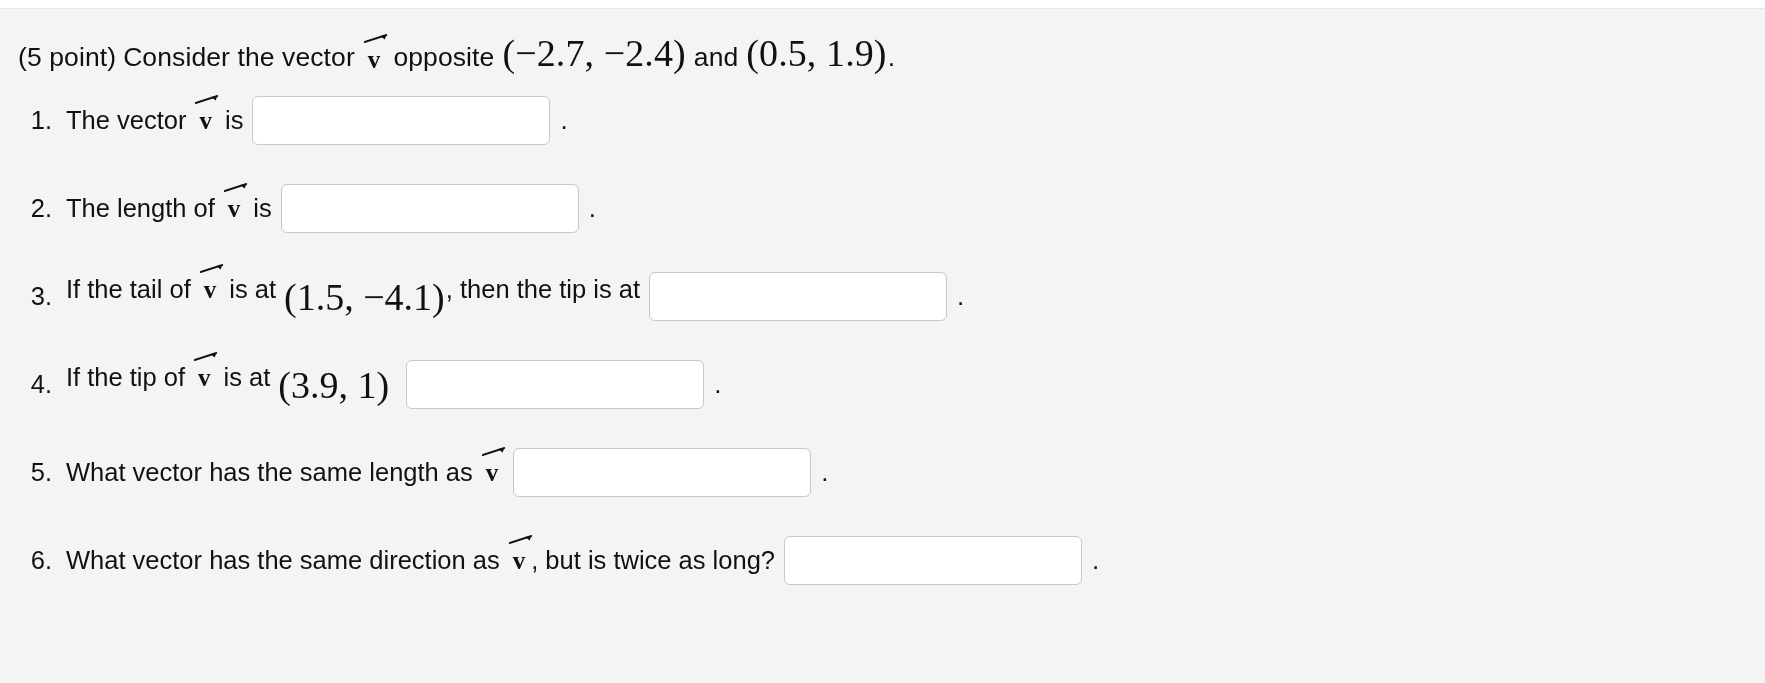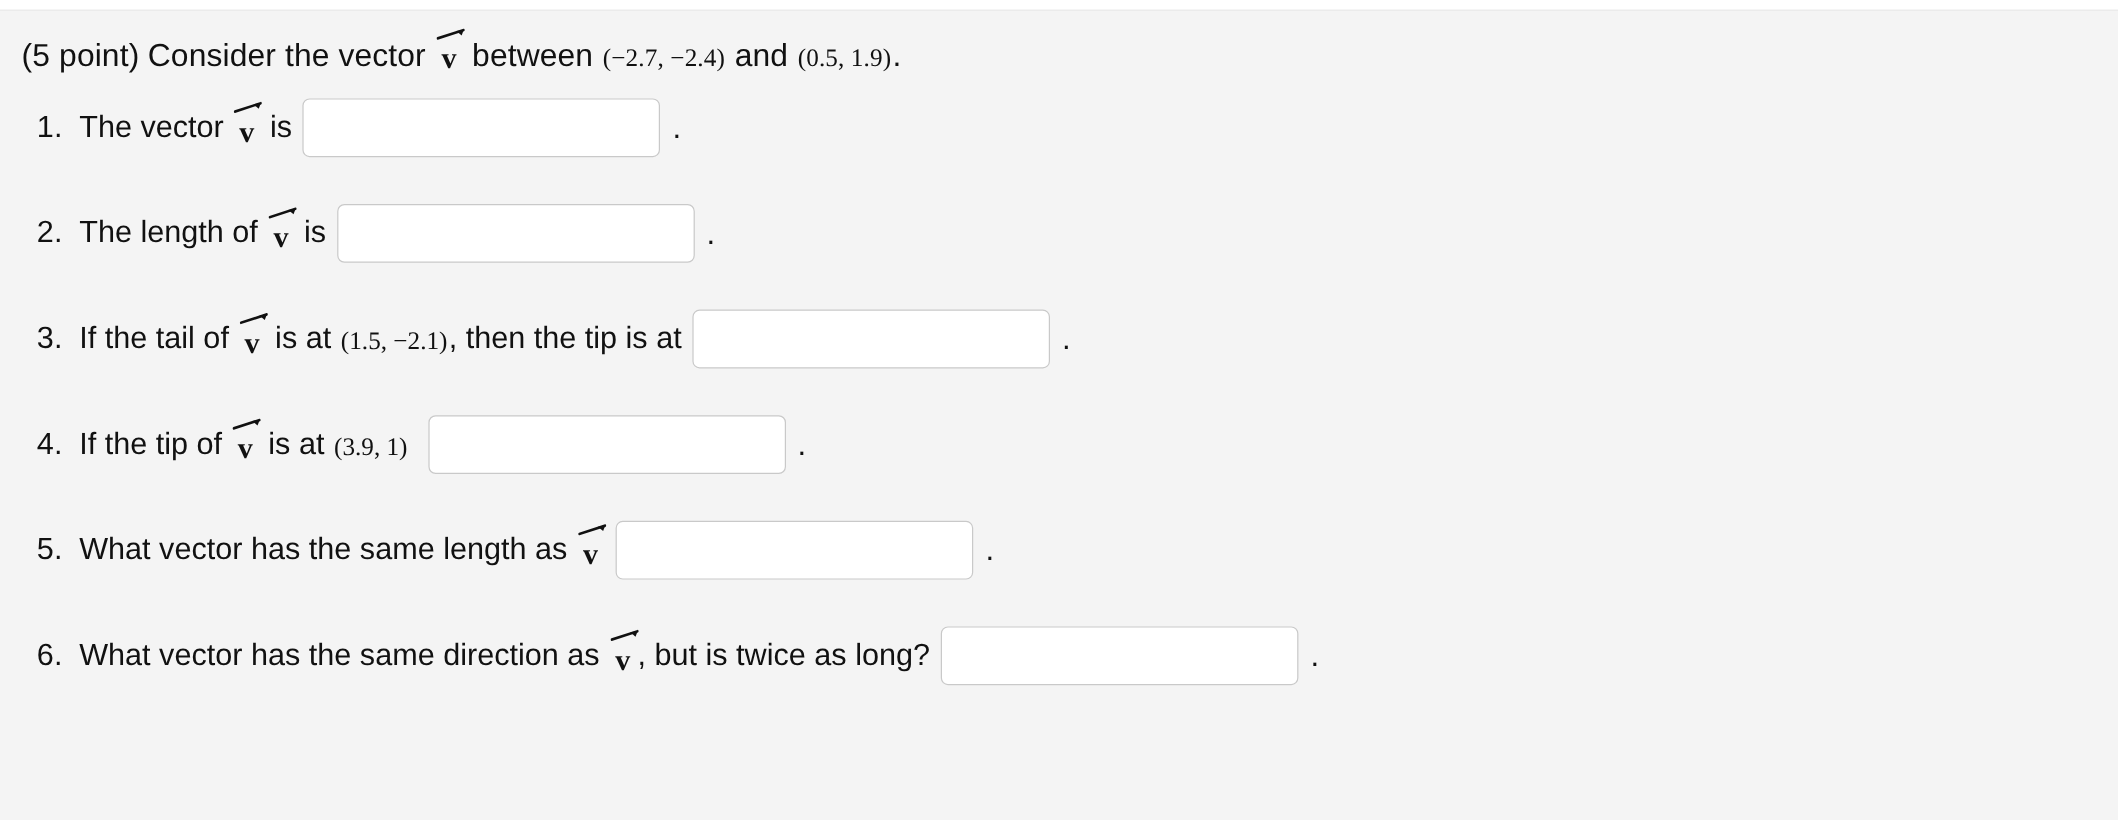--- a/index.html
+++ b/index.html
@@ -54,27 +54,27 @@
     width: 48px;
     min-width: 48px;
     text-align: right;
     padding-right: 14px;
     box-sizing: border-box;
     font-size: 25.5px;
   }
 
   .qtext {
     display: inline-flex;
-    align-items: flex-end;
+    align-items: flex-start;
   }
 
   
   .math {
     font-family: "Liberation Serif", serif;
-    font-size: 21px;
+    font-size: 38px;
     padding: 0 1px;
   }
 
   
   .vec {
     position: relative;
     display: inline-block;
     font-family: "Liberation Serif", serif;
     font-weight: bold;
     font-size: 25px;
@@ -125,21 +125,21 @@
 <div class="top-strip"></div>
 
 <div class="page">
 
   <div class="prompt">
     <span>(5 point)</span><span class="sp"></span><span>Consider the vector</span><span class="sp"></span><span class="vec"><span class="arrow">
           <svg viewBox="0 0 34 11" preserveAspectRatio="none">
             <path d="M1 8 L31 1" stroke="#111" stroke-width="2.2" fill="none" stroke-linecap="round"></path>
             <path d="M31 1 L22.5 1.9 L28.6 5.6 Z" fill="#111"></path>
           </svg>
-        </span><span>v</span></span><span class="sp"></span><span>between</span><span class="sp"></span><span class="math">(−2.7, −2.4)</span><span class="sp"></span><span>and</span><span class="sp"></span><span class="math">(0.5, 1.9)</span><span>.</span>
+        </span><span>v</span></span><span class="sp"></span><span>opposite</span><span class="sp"></span><span class="math">(−2.7, −2.4)</span><span class="sp"></span><span>and</span><span class="sp"></span><span class="math">(0.5, 1.9)</span><span>.</span>
   </div>
 
   <ol class="questions">
 
     <li>
       <span class="num">1.</span>
       <span class="qtext">
         <span>The vector</span>
           <span class="sp"></span>
           <span class="vec"><span class="arrow">
@@ -180,21 +180,21 @@
           <span class="sp"></span>
           <span class="vec"><span class="arrow">
               <svg viewBox="0 0 34 11" preserveAspectRatio="none">
                 <path d="M1 8 L31 1" stroke="#111" stroke-width="2.2" fill="none" stroke-linecap="round"></path>
                 <path d="M31 1 L22.5 1.9 L28.6 5.6 Z" fill="#111"></path>
               </svg>
             </span><span>v</span></span>
           <span class="sp"></span>
           <span>is at</span>
           <span class="sp"></span>
-          <span class="math">(1.5, −2.1)</span>
+          <span class="math">(1.5, −4.1)</span>
           <span>, then the tip is at</span>
       </span>
       <input class="answer-box" style="width: 298px;" type="text" placeholder="">
       <span class="period">.</span>
     </li>
 
     <li>
       <span class="num">4.</span>
       <span class="qtext">
         <span>If the tip of</span>

